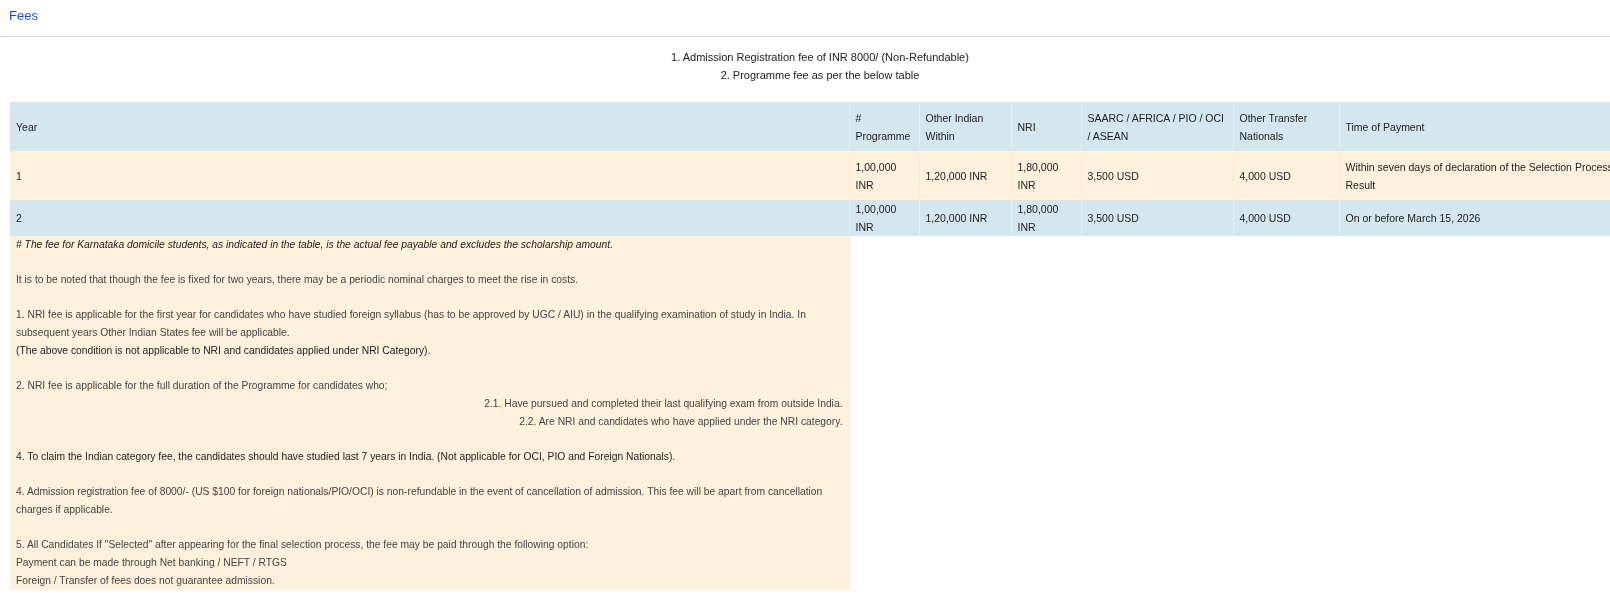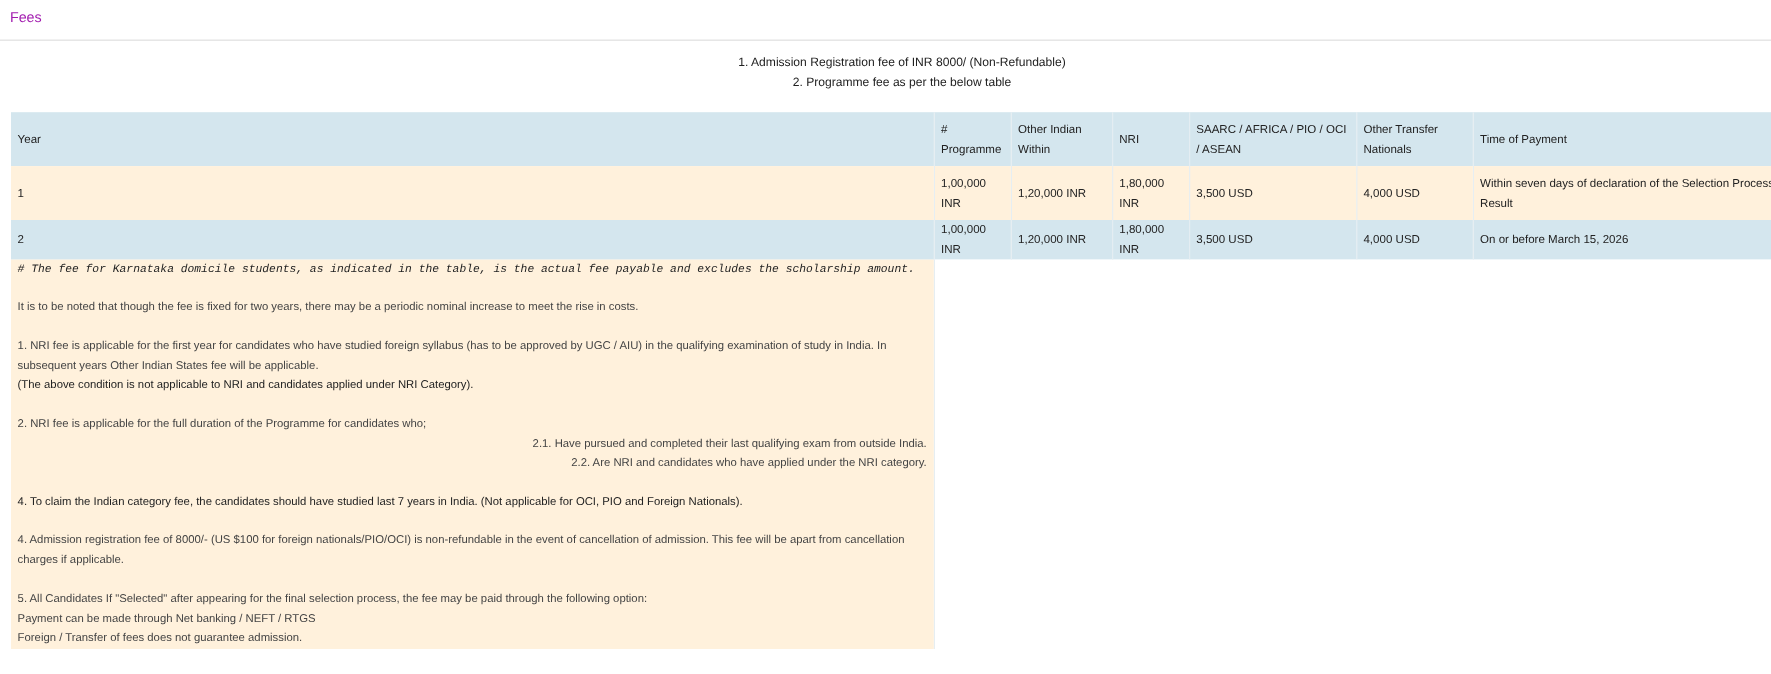--- a/index.html
+++ b/index.html
@@ -8,21 +8,21 @@
       font-family: "Liberation Sans", "DejaVu Sans", sans-serif;
       color: #222;
       position: relative;
     }
     .header {
       height: 37px; border-bottom: 1px solid #dcdcdc;
       box-sizing: border-box;
     }
     .header-title {
       position: absolute; left: 9px; top: 8px;
-      font-size: 13px; color: #a21caf;
+      font-size: 13px; color: #1d4ed8;
     }
     .intro {
       position: absolute; top: 48px; left: 0; width: 1640px;
       text-align: center; font-size: 11px; line-height: 18px; color: #222;
     }
     table.fees {
       position: absolute; top: 102px; left: 10px;
       border-collapse: collapse; font-size: 10.5px; color: #222;
       width: 1620px; table-layout: fixed;
     }
@@ -37,21 +37,21 @@
     tr.r1 { height: 49px; }
     tr.r2 { height: 31px; }
     td.notes-cell {
       background: #fff1dc; vertical-align: top;
       padding: 6px 6px 6px 6px; font-size: 10.3px; color: #444;
       line-height: 18px;
     }
     td.empty-cell { background: #ffffff; border-right: none; }
     .note { margin: 0; }
     .note.gap { margin-top: 17px; }
-    .note.italic { font-style: italic; color: #222; font-family: Liberation Mono, monospace; }
+    .note.italic { font-style: italic; color: #222; }
     .note.dark { color: #222; }
     .note.indent { padding-left: 10px; text-align: right; }
   </style>
 </head>
 <body>
 
 <div class="header">
   <span class="header-title">Fees</span>
 </div>
 
@@ -96,21 +96,21 @@
       <td>1,00,000 INR</td>
       <td>1,20,000 INR</td>
       <td>1,80,000 INR</td>
       <td>3,500 USD</td>
       <td>4,000 USD</td>
       <td>On or before March 15, 2026</td>
     </tr>
     <tr>
       <td class="notes-cell">
         <p class="note italic"># The fee for Karnataka domicile students, as indicated in the table, is the actual fee payable and excludes the scholarship amount.</p>
-        <p class="note gap">It is to be noted that though the fee is fixed for two years, there may be a periodic nominal increase to meet the rise in costs.</p>
+        <p class="note gap">It is to be noted that though the fee is fixed for two years, there may be a periodic nominal charges to meet the rise in costs.</p>
         <p class="note gap">1. NRI fee is applicable for the first year for candidates who have studied foreign syllabus (has to be approved by UGC / AIU) in the qualifying examination of study in India. In subsequent years Other Indian States fee will be applicable.</p>
         <p class="note dark">(The above condition is not applicable to NRI and candidates applied under NRI Category).</p>
         <p class="note gap">2. NRI fee is applicable for the full duration of the Programme for candidates who;</p>
         <p class="note indent">2.1. Have pursued and completed their last qualifying exam from outside India.</p>
         <p class="note indent">2.2. Are NRI and candidates who have applied under the NRI category.</p>
         <p class="note gap dark">4. To claim the Indian category fee, the candidates should have studied last 7 years in India. (Not applicable for OCI, PIO and Foreign Nationals).</p>
         <p class="note gap">4. Admission registration fee of 8000/- (US $100 for foreign nationals/PIO/OCI) is non-refundable in the event of cancellation of admission. This fee will be apart from cancellation charges if applicable.</p>
         <p class="note gap">5. All Candidates If "Selected" after appearing for the final selection process, the fee may be paid through the following option:</p>
         <p class="note">Payment can be made through Net banking / NEFT / RTGS</p>
         <p class="note">Foreign / Transfer of fees does not guarantee admission.</p>

